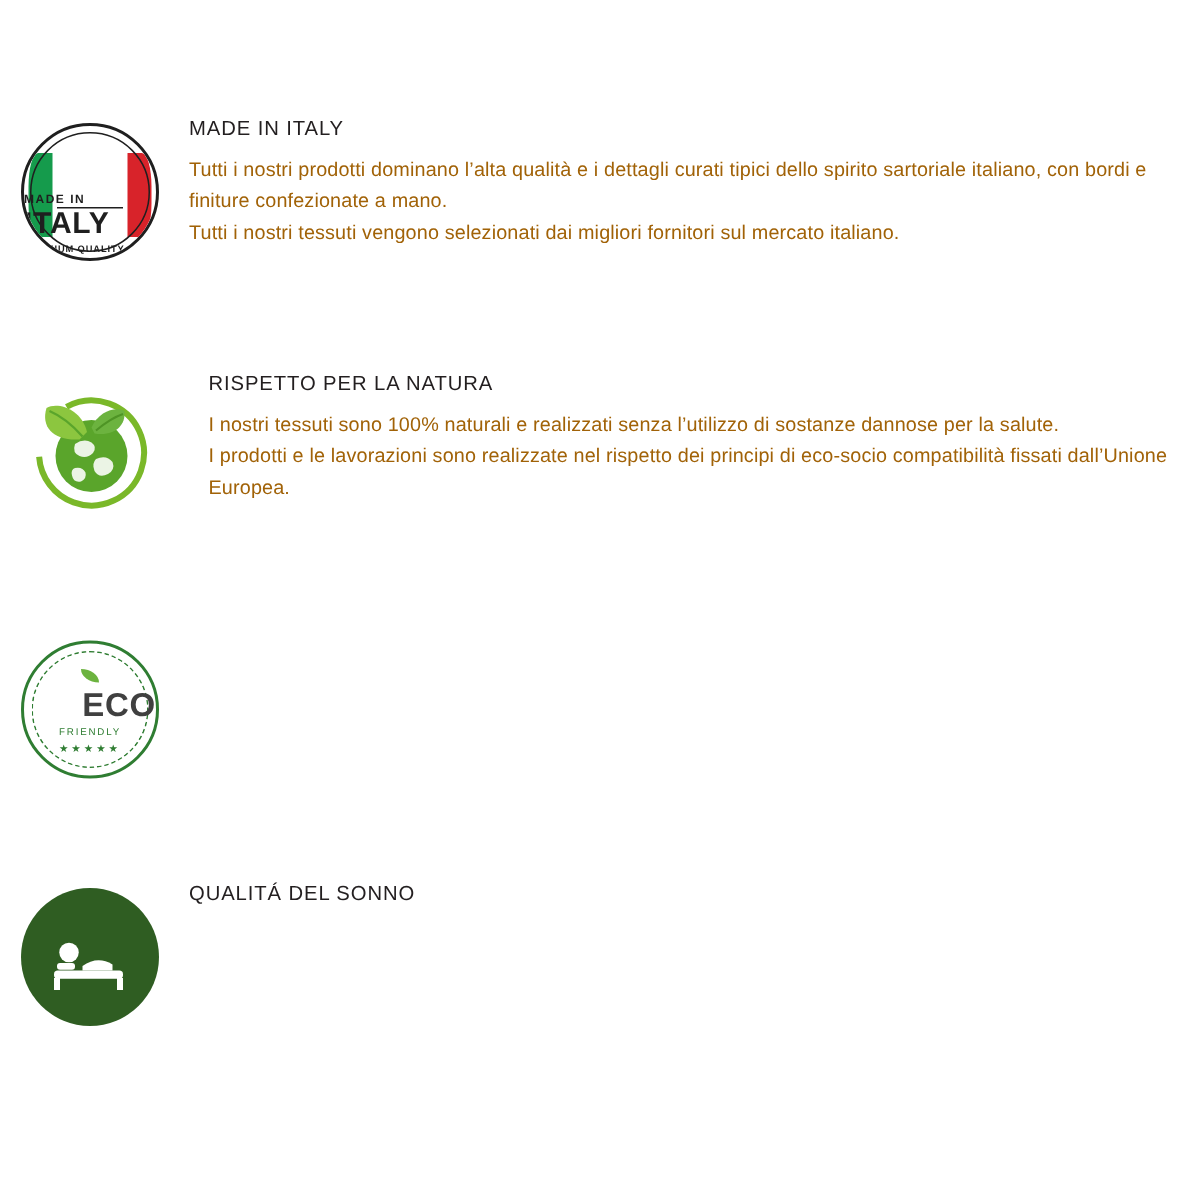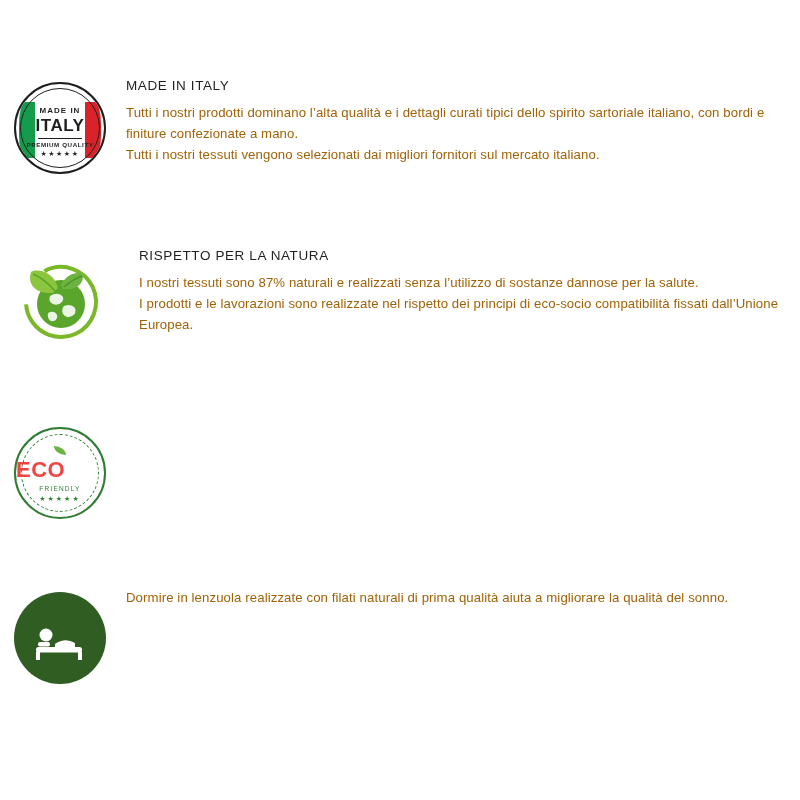--- a/index.html
+++ b/index.html
@@ -97,32 +97,33 @@
     right: 3px;
     top: 18px;
     width: 16px;
     height: 56px;
     background: #d8232a;
     border-radius: 0 40% 40% 0;
   }
   .badge-italy .txt {
     position: absolute;
     left: 0; right: 0;
-    text-align: center;
+    text-align: left;
     color: #1f1f1f;
+    margin-top: 22px;
   }
   .badge-italy .t-made {
     top: 22px;
     font-size: 8px;
     letter-spacing: 1px;
     font-weight: bold;
   }
   .badge-italy .t-italy {
     top: 32px;
-    font-size: 17px;
+    font-size: 20px;
     font-weight: bold;
     letter-spacing: 0.5px;
   }
   .badge-italy .t-premium {
     top: 57px;
     font-size: 6.2px;
     letter-spacing: 0.6px;
     font-weight: bold;
   }
   .badge-italy .stars {
@@ -159,24 +160,24 @@
   .badge-eco .inner-ring {
     position: absolute;
     inset: 5px;
     border-radius: 50%;
     border: 1px dashed #2f7d32;
   }
   .badge-eco .eco-text {
     position: absolute;
     left: 0; right: 0;
     top: 28px;
-    text-align: left;
+    text-align: right;
     font-size: 22px;
     font-weight: bold;
-    color: #ef4444;
+    color: #404040;
     letter-spacing: 0.5px;
   }
   .badge-eco .eco-sub {
     position: absolute;
     left: 0; right: 0;
     top: 56px;
     text-align: center;
     font-size: 6.5px;
     letter-spacing: 1.2px;
     color: #2f7d32;
@@ -252,21 +253,21 @@
             <path d="M44 36 C40 20 24 16 17 20 C13 33 22 42 39 41 Z" fill="#8cc63f"></path>
             <path d="M41 39 C34 31 26 25 19 22" stroke="#5aa52b" stroke-width="1.6" fill="none"></path>
 
             <path d="M47 33 C52 22 63 19 69 22 C70 32 62 39 49 37 Z" fill="#6cb33f"></path>
             <path d="M50 35 C56 30 62 26 68 24" stroke="#4e9425" stroke-width="1.4" fill="none"></path>
           </svg>
         </div>
       </div>
       <div class="feature-body">
         <h3 class="feature-title">RISPETTO PER LA NATURA</h3>
-        <p class="feature-text">I nostri tessuti sono 87% naturali e realizzati senza l’utilizzo di sostanze dannose per la salute.
+        <p class="feature-text">I nostri tessuti sono 100% naturali e realizzati senza l’utilizzo di sostanze dannose per la salute.
 I prodotti e le lavorazioni sono realizzate nel rispetto dei principi di eco-socio compatibilità fissati dall’Unione Europea.</p>
       </div>
     </div>
 
     <div class="feature f3">
       <div class="feature-icon">
         <div class="badge-eco">
           <div class="inner-ring"></div>
           <div class="leaf-dot"></div>
           <div class="eco-text">ECO</div>
@@ -289,18 +290,18 @@
             <rect x="24" y="50" width="12" height="4.5" rx="2" fill="#ffffff"></rect>
 
             <rect x="22" y="55" width="46" height="5.5" rx="2.5" fill="#ffffff"></rect>
 
             <rect x="22" y="60" width="4" height="8" fill="#ffffff"></rect>
             <rect x="64" y="60" width="4" height="8" fill="#ffffff"></rect>
           </svg>
         </div>
       </div>
       <div class="feature-body">
-        <p class="feature-text">Dormire in lenzuola realizzate con filati naturali di prima qualità aiuta a migliorare la qualità del sonno.</p>
+        <h3 class="feature-title">QUALITÁ DEL SONNO</h3>
       </div>
     </div>
 
   </div>
 </div>
 
 </body></html>

